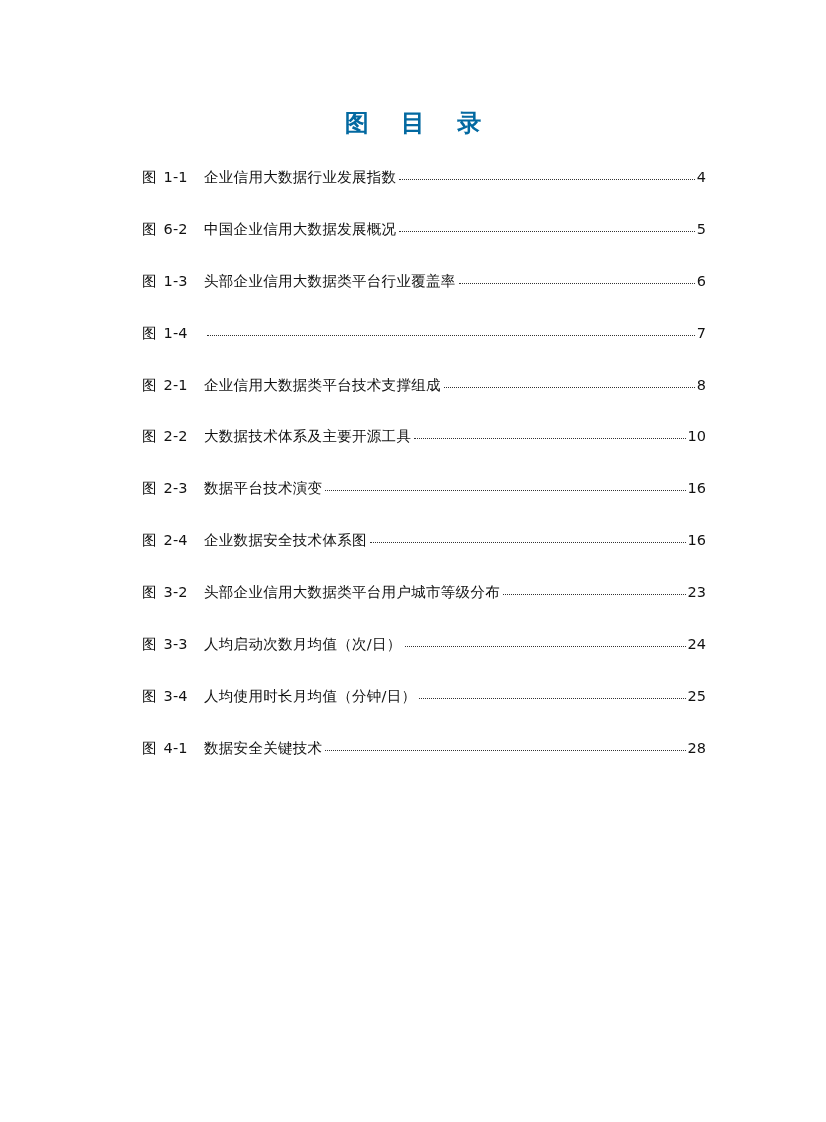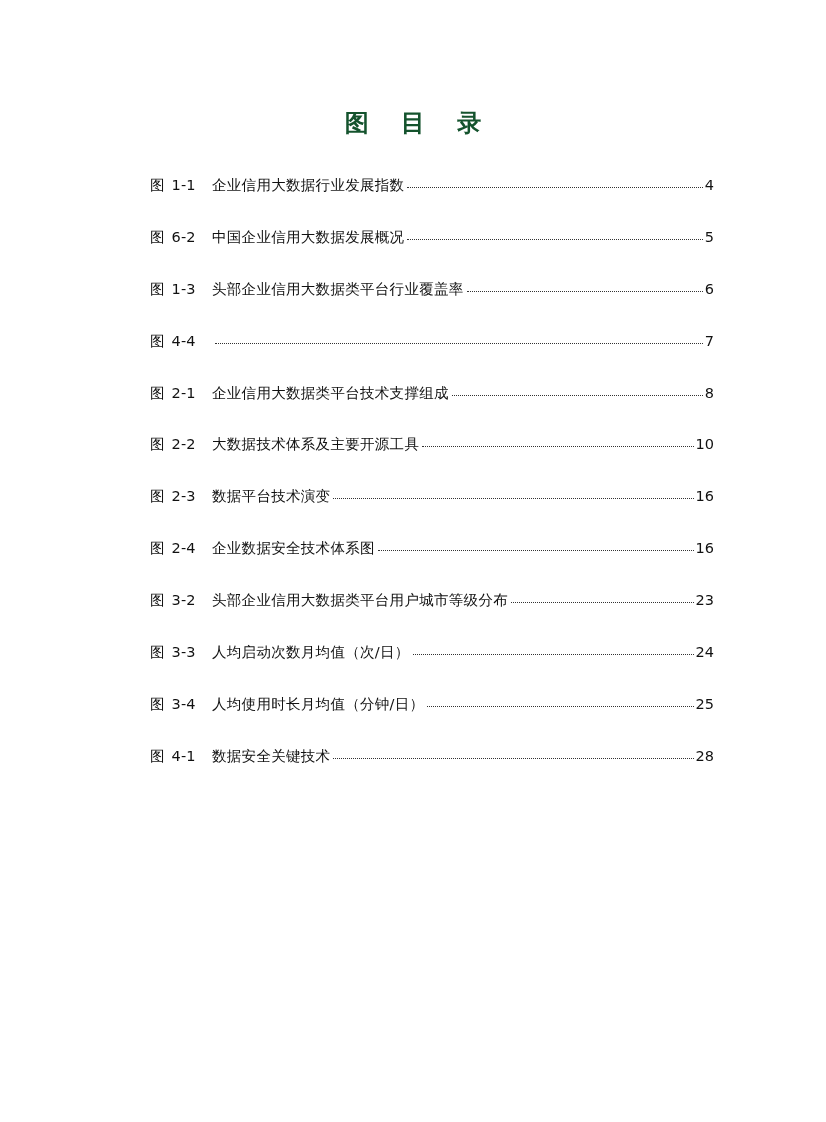--- a/index.html
+++ b/index.html
@@ -26,28 +26,28 @@
       position: absolute;
       left: 0;
       width: 826px;
       top: 106px;
       text-align: center;
       font-size: 24px;
       font-weight: bold;
       letter-spacing: 12px;
       text-indent: 12px;
       line-height: 34px;
-      color: #14532d;
+      color: #0369a1;
     }
     .toc-list {
       position: absolute;
       left: 138px;
       top: 162px;
       width: 564px;
-      margin: 12px;
+      margin: 4px;
       padding: 0;
       list-style: none;
     }
     .toc-entry {
       display: flex;
       align-items: baseline;
       height: 22px;
       line-height: 22px;
       margin-bottom: 29.9px;
       font-size: 14.5px;
@@ -98,21 +98,21 @@
       <span class="leader"></span>
       <span class="page-num">5</span>
     </li>
     <li class="toc-entry">
       <span class="label">图 1-3</span>
       <span class="caption">头部企业信用大数据类平台行业覆盖率</span>
       <span class="leader"></span>
       <span class="page-num">6</span>
     </li>
     <li class="toc-entry">
-      <span class="label">图 4-4</span>
+      <span class="label">图 1-4</span>
       <span class="leader"></span>
       <span class="page-num">7</span>
     </li>
     <li class="toc-entry">
       <span class="label">图 2-1</span>
       <span class="caption">企业信用大数据类平台技术支撑组成</span>
       <span class="leader"></span>
       <span class="page-num">8</span>
     </li>
     <li class="toc-entry">

